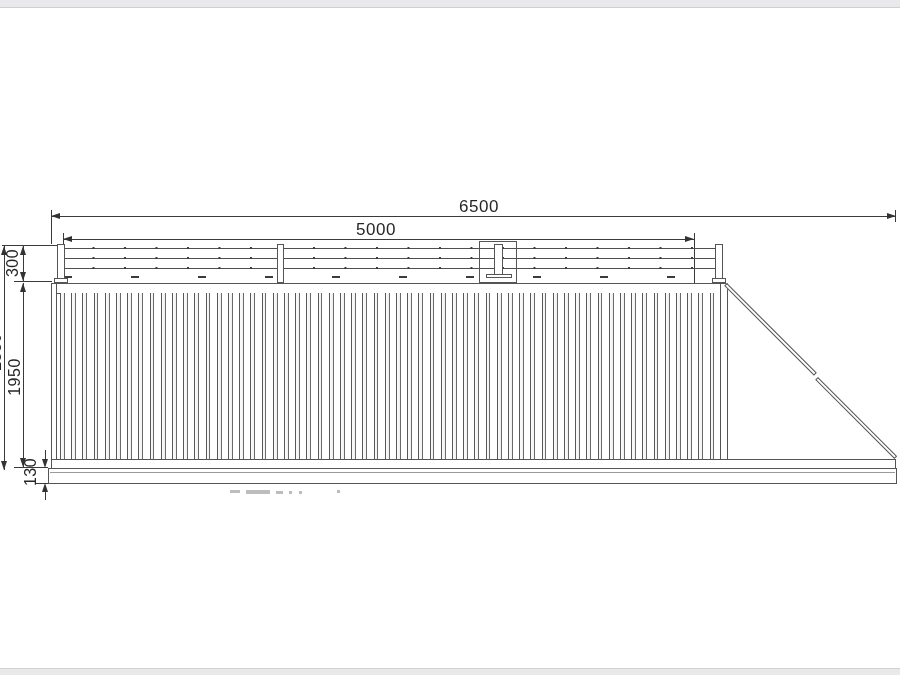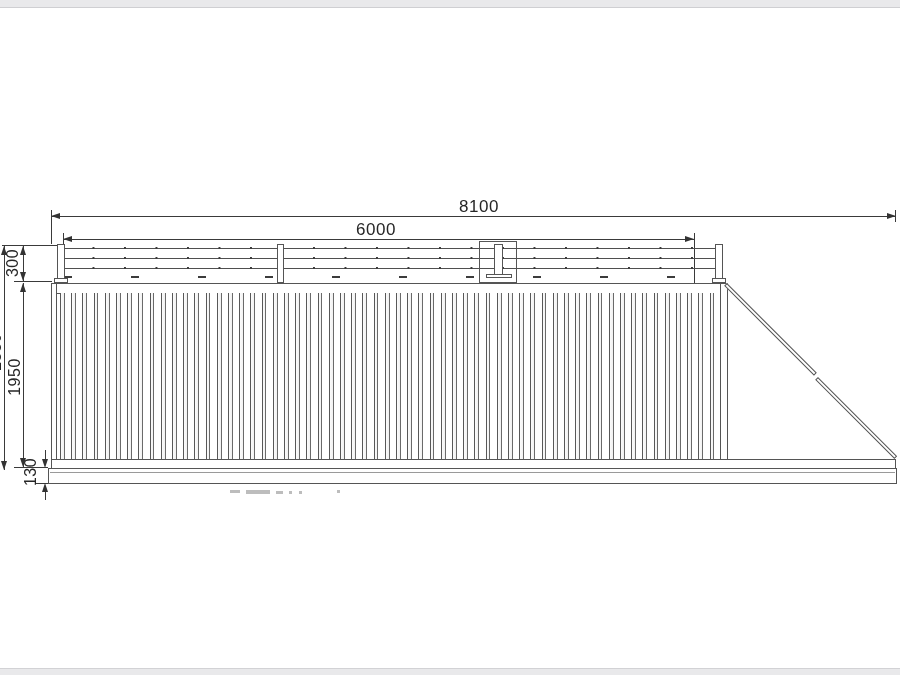--- a/index.html
+++ b/index.html
@@ -44,28 +44,28 @@
 <div id="canvas">
 
   <div class="strip" style="top:0;height:7px;border-bottom:1px solid #cfcfd2;"></div>
   <div class="strip" style="top:668px;height:7px;border-top:1px solid #d2d2d5;"></div>
 
   <div class="dhline" style="left:51px;top:216px;width:845px;"></div>
   <div class="arr arr-l" style="left:51px;top:213px;"></div>
   <div class="arr arr-r" style="left:887px;top:213px;"></div>
   <div class="dvline" style="left:51px;top:210px;height:34px;"></div>
   <div class="dvline" style="left:895px;top:210px;height:12px;"></div>
-  <div class="dimtext" style="left:429px;top:197px;">8100</div>
+  <div class="dimtext" style="left:429px;top:197px;">6500</div>
 
   <div class="dhline" style="left:63px;top:239px;width:631px;"></div>
   <div class="arr arr-l" style="left:63px;top:236px;"></div>
   <div class="arr arr-r" style="left:685px;top:236px;"></div>
   <div class="dvline" style="left:63px;top:233px;height:11px;"></div>
   <div class="dvline" style="left:694px;top:233px;height:59px;"></div>
-  <div class="dimtext" style="left:326px;top:220px;">6000</div>
+  <div class="dimtext" style="left:326px;top:220px;">5000</div>
 
   <div class="dhline" style="left:2px;top:245px;width:56px;"></div>
   <div class="dhline" style="left:14px;top:281px;width:38px;"></div>
   <div class="dhline" style="left:14px;top:467px;width:34px;"></div>
   <div class="dhline" style="left:36px;top:483px;width:13px;"></div>
 
   <div class="dvline" style="left:4px;top:246px;height:224px;"></div>
   <div class="arr arr-u" style="left:1px;top:246px;"></div>
   <div class="arr arr-d" style="left:1px;top:461px;"></div>
   <div class="vdimtext" style="left:-36px;top:343px;">2380</div>

